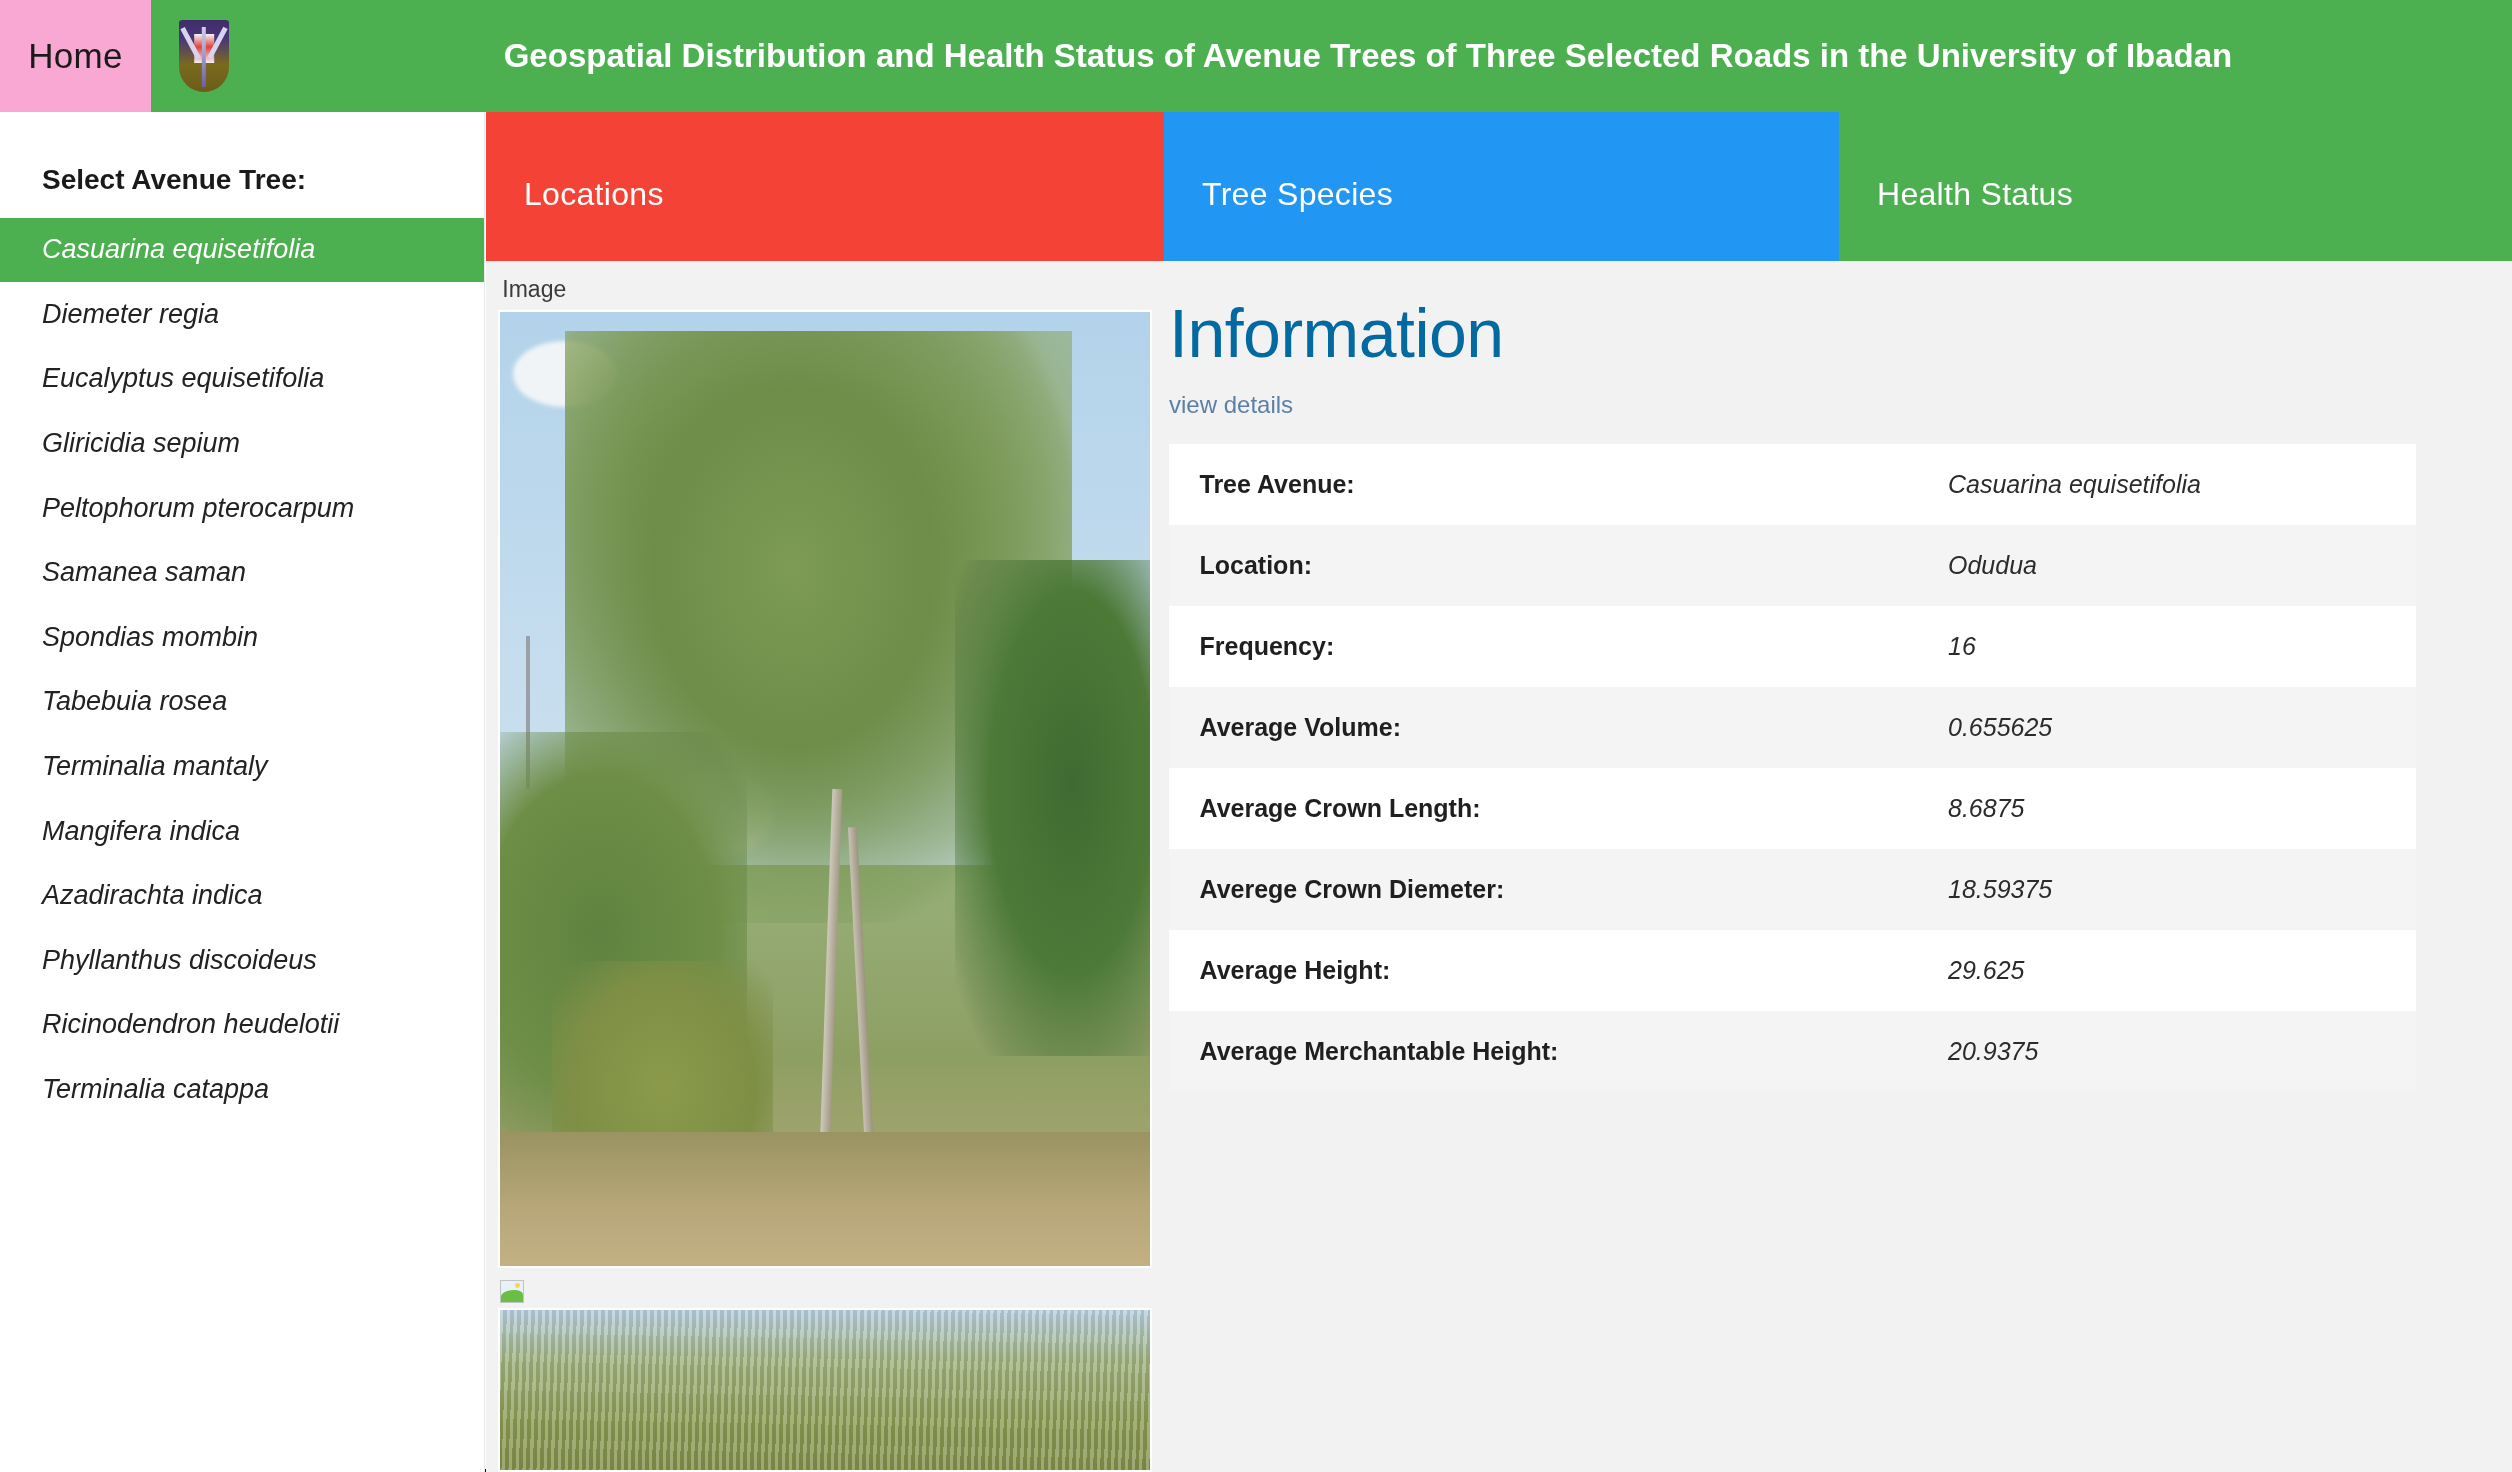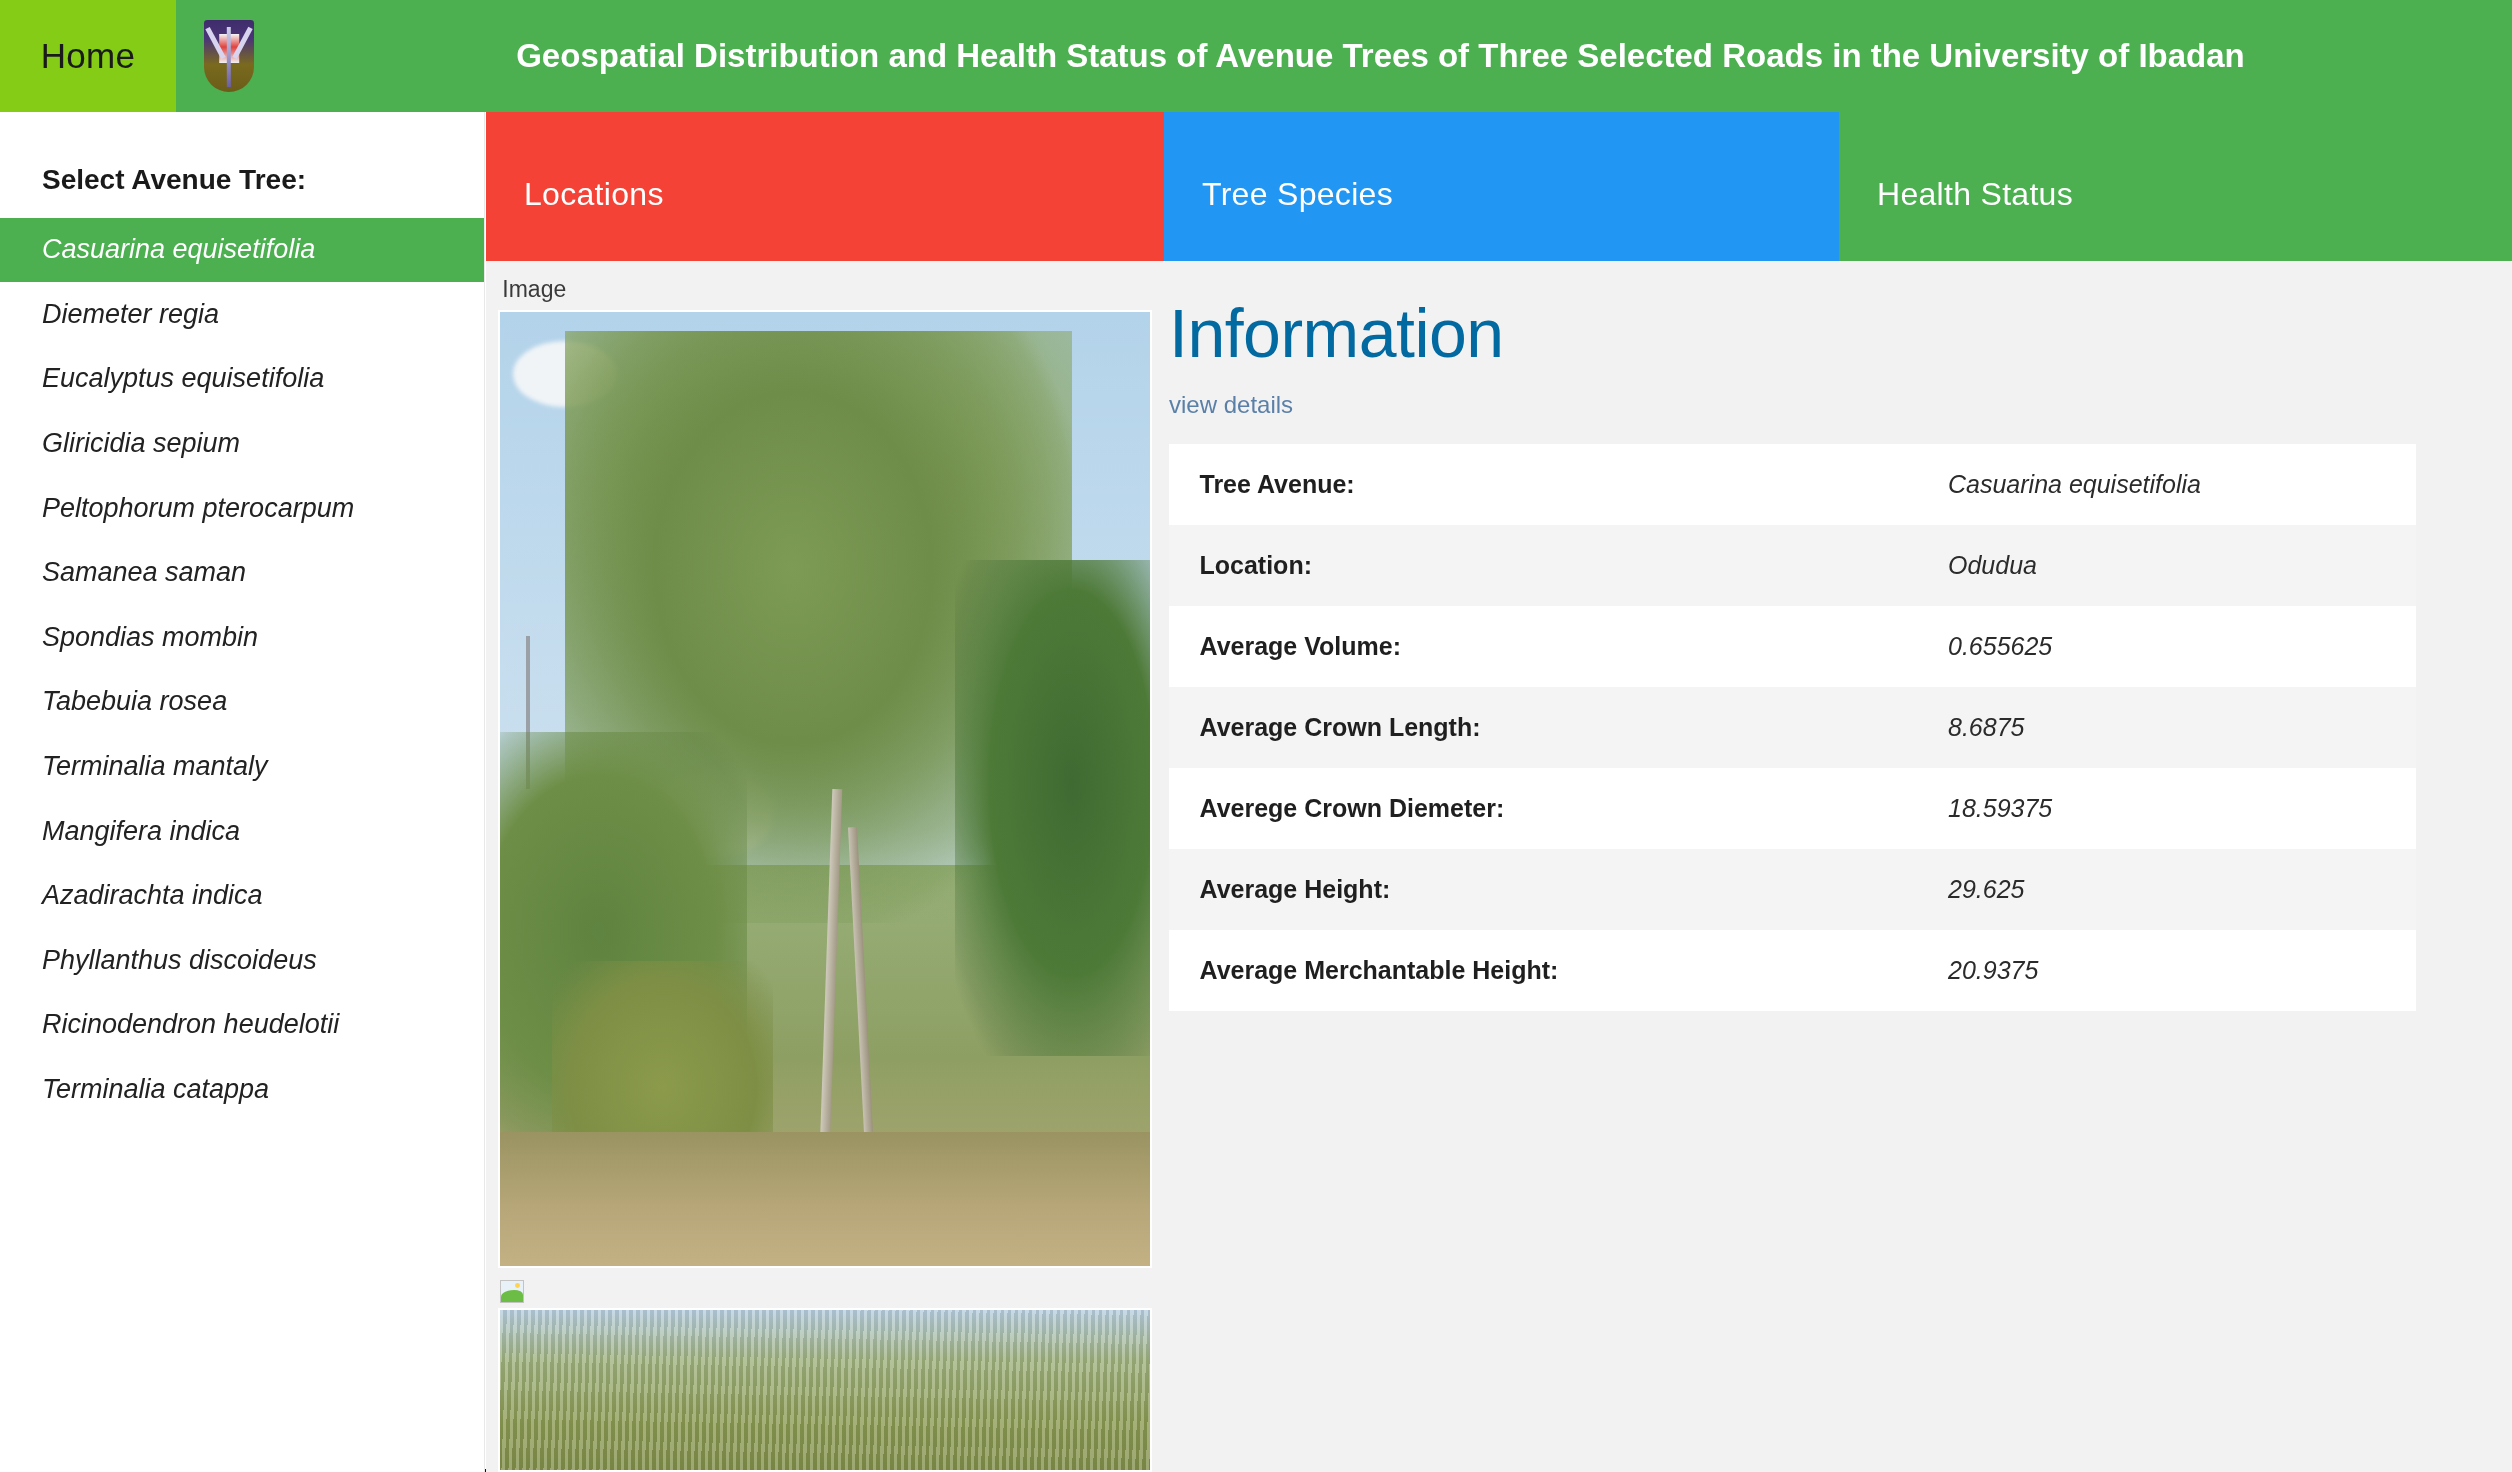--- a/index.html
+++ b/index.html
@@ -16,22 +16,22 @@
     position: absolute;
     top: 0; left: 0;
     width: 2512px;
     height: 112px;
     background: #4caf50;
     display: flex;
     align-items: stretch;
     z-index: 40;
   }
   .nav-home {
-    width: 176px;
-    background: #84cc16;
+    width: 151px;
+    background: #f9a8d4;
     display: flex;
     align-items: center;
     justify-content: center;
     font-size: 35px;
     color: #1a1a1a;
     letter-spacing: 0.3px;
   }
   .nav-logo {
     width: 106px;
     display: flex;
@@ -380,20 +380,24 @@
       <tbody>
         <tr>
           <td class="info-key">Tree Avenue:</td>
           <td class="info-val">Casuarina equisetifolia</td>
         </tr>
         <tr>
           <td class="info-key">Location:</td>
           <td class="info-val">Odudua</td>
         </tr>
         <tr>
+          <td class="info-key">Frequency:</td>
+          <td class="info-val">16</td>
+        </tr>
+        <tr>
           <td class="info-key">Average Volume:</td>
           <td class="info-val">0.655625</td>
         </tr>
         <tr>
           <td class="info-key">Average Crown Length:</td>
           <td class="info-val">8.6875</td>
         </tr>
         <tr>
           <td class="info-key">Averege Crown Diemeter:</td>
           <td class="info-val">18.59375</td>

